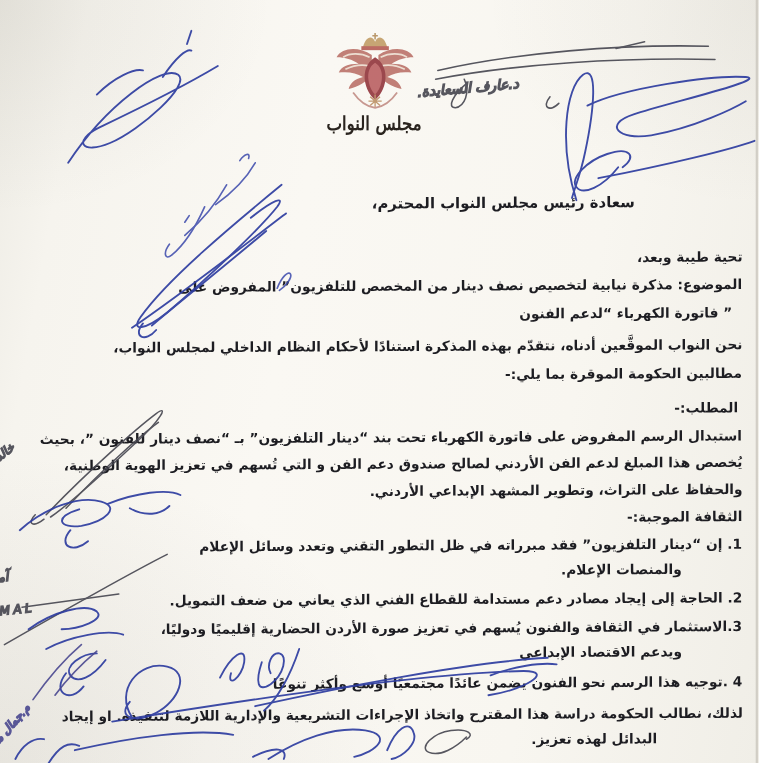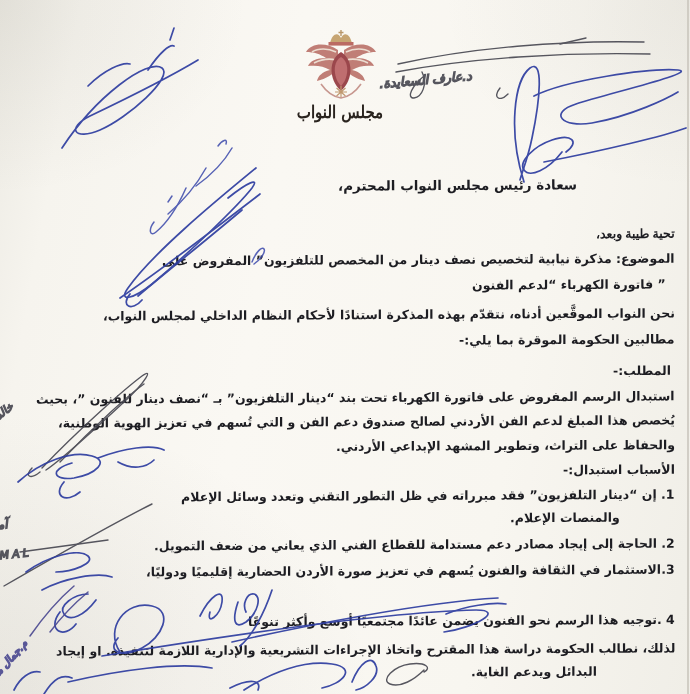--- a/index.html
+++ b/index.html
@@ -43,43 +43,44 @@
       <path d="M34,24 C26,20 16,20 10,24 M34,32 C26,30 18,32 12,35 M44,24 C52,20 62,20 68,24 M44,32 C52,30 60,32 66,35" stroke="#efe6d8" stroke-width="1.6" fill="none" opacity=".9"></path>
       <path d="M39,24 C46,28 50,37 48,47 C46,56 42,60 39,63 C36,60 32,56 30,47 C28,37 32,28 39,24 Z" fill="#8e2f36"></path>
       <path d="M39,29 C44,32 46,38 45,45 C44,52 41,56 39,58 C37,56 34,52 33,45 C32,38 34,32 39,29 Z" fill="#b85c5e"></path>
       <path d="M39,58 v12 M33,64 h12 M34.5,60 l9,8 M43.5,60 l-9,8" stroke="#b98c5e" stroke-width="1.2" fill="none"></path>
       <path d="M19,56 C26,66 32,69 39,70 C46,69 52,66 59,56" stroke="#c08a82" stroke-width="1.6" fill="none"></path>
     </g>
   </svg>
   <div class="calli">مجلس النواب</div>
 
   <div class="txt salutation" style="top:177px;right:113px;">سعادة رئيس مجلس النواب المحترم،</div>
-  <div class="txt" style="top:226px;right:15px;font-family:Liberation Serif, serif;">تحية طيبة وبعد،</div>
+  <div class="txt" style="top:226px;right:15px;">تحية طيبة وبعد،</div>
 
   <div class="txt" style="top:252px;right:15px;">الموضوع: مذكرة نيابية لتخصيص نصف دينار من المخصص للتلفزيون” المفروض على</div>
   <div class="txt" style="top:277px;right:24px;">” فاتورة الكهرباء “لدعم الفنون</div>
 
   <div class="txt" style="top:307px;right:15px;">نحن النواب الموقَّعين أدناه، نتقدّم بهذه المذكرة استنادًا لأحكام النظام الداخلي لمجلس النواب،</div>
   <div class="txt" style="top:332px;right:15px;">مطالبين الحكومة الموقرة بما يلي:-</div>
 
   <div class="txt" style="top:363px;right:19px;">المطلب:-</div>
   <div class="txt" style="top:390px;right:15px;">استبدال الرسم المفروض على فاتورة الكهرباء تحت بند “دينار التلفزيون” بـ “نصف دينار للفنون ”، بحيث</div>
   <div class="txt" style="top:414px;right:15px;">يُخصص هذا المبلغ لدعم الفن الأردني لصالح صندوق دعم الفن و التي تُسهم في تعزيز الهوية الوطنية،</div>
   <div class="txt" style="top:438px;right:15px;">والحفاظ على التراث، وتطوير المشهد الإبداعي الأردني.</div>
 
-  <div class="txt" style="top:462px;right:15px;">الأسباب استبدال:-</div>
+  <div class="txt" style="top:462px;right:15px;">الثقافة الموجبة:-</div>
 
   <div class="txt" style="top:488px;right:15px;">1. إن “دينار التلفزيون” فقد مبرراته في ظل التطور التقني وتعدد وسائل الإعلام</div>
   <div class="txt" style="top:510px;right:70px;">والمنصات الإعلام.</div>
   <div class="txt" style="top:537px;right:15px;">2. الحاجة إلى إيجاد مصادر دعم مستدامة للقطاع الفني الذي يعاني من ضعف التمويل.</div>
   <div class="txt" style="top:563px;right:15px;">3.الاستثمار في الثقافة والفنون يُسهم في تعزيز صورة الأردن الحضارية إقليميًا ودوليًا،</div>
+  <div class="txt" style="top:585px;right:70px;">ويدعم الاقتصاد الإبداعي</div>
   <div class="txt" style="top:613px;right:15px;">4 .توجيه هذا الرسم نحو الفنون يضمن عائدًا مجتمعيًا أوسع وأكثر تنوعًا</div>
 
   <div class="txt" style="top:642px;right:15px;">لذلك، نطالب الحكومة دراسة هذا المقترح واتخاذ الإجراءات التشريعية والإدارية اللازمة لتنفيذه. او إيجاد</div>
-  <div class="txt" style="top:664px;right:93px;">البدائل ويدعم الغاية.</div>
+  <div class="txt" style="top:664px;right:93px;">البدائل لهذه تعزيز.</div>
 
   <svg class="sig" style="left:0;top:0;" width="690" height="694" viewBox="0 0 690 694">
 
     <g class="ink-b">
       <path d="M62,148 C96,96 148,58 162,68 C174,77 128,118 100,130 C74,141 66,128 90,116 C134,95 178,72 198,60"></path>
       <path d="M148,70 C160,52 170,44 174,46"></path>
       <path d="M88,86 C104,70 122,62 130,64"></path>
       <path d="M170,40 l4,-12"></path>
     </g>
 

